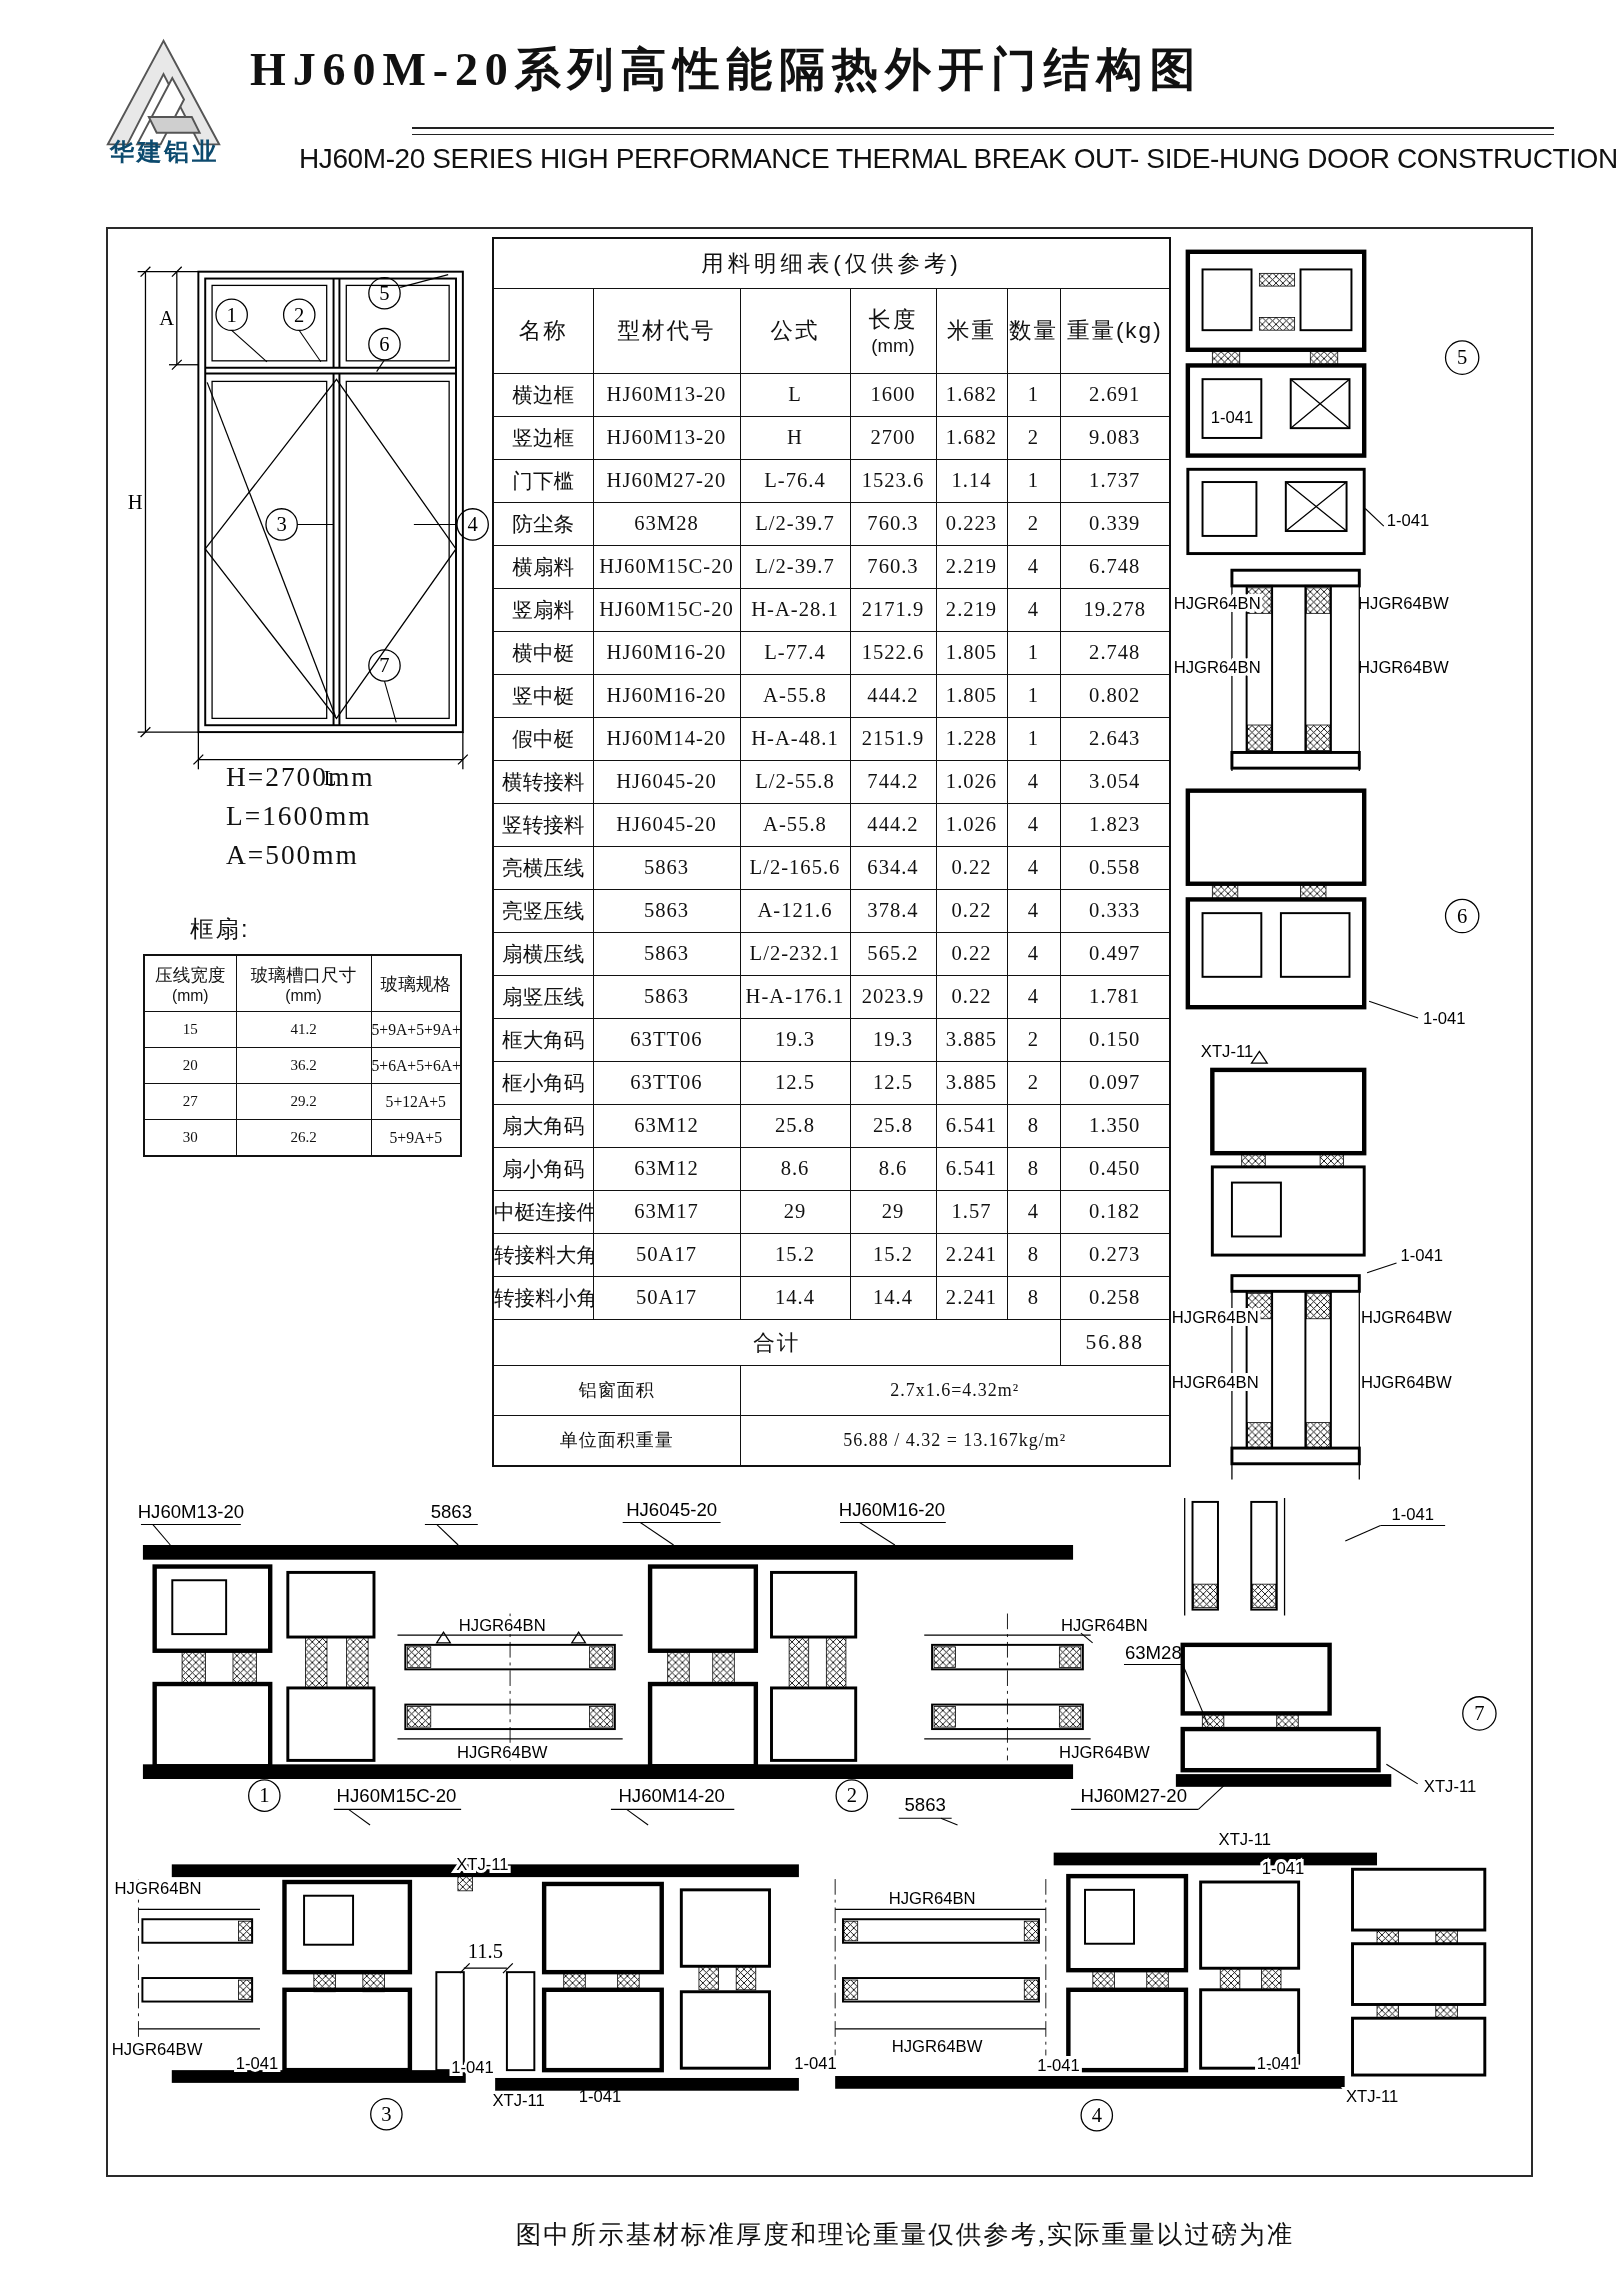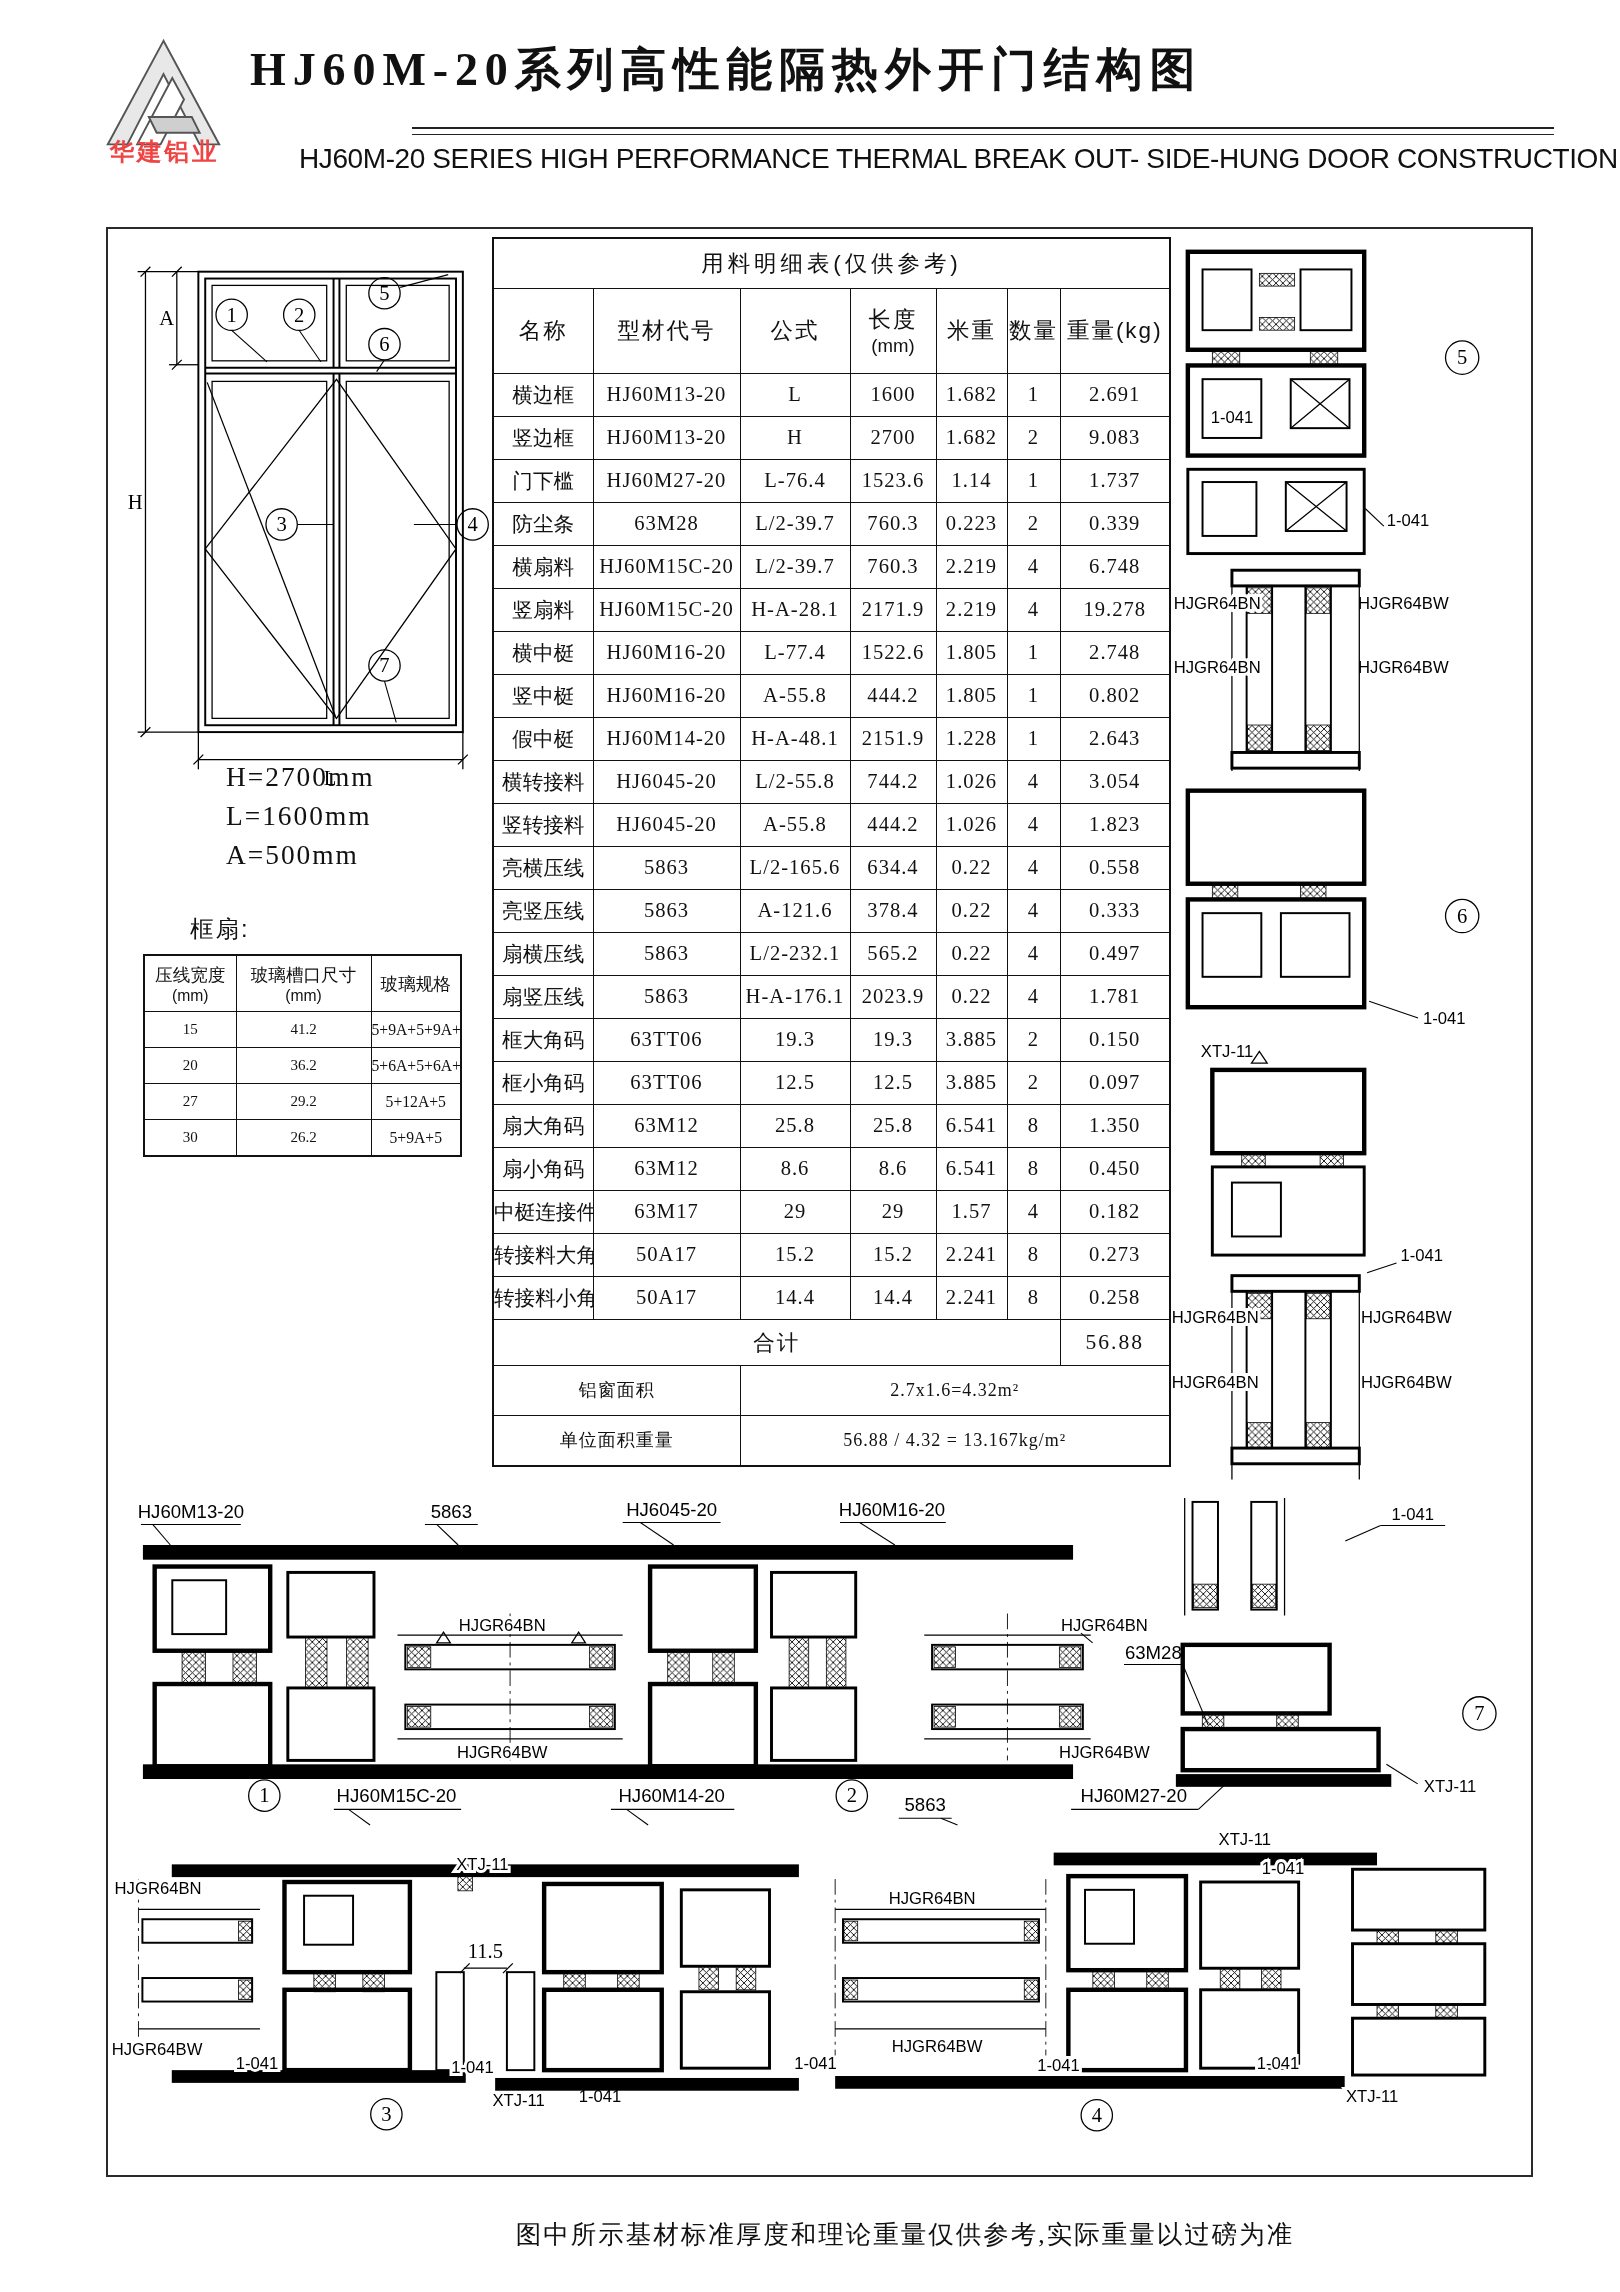--- a/index.html
+++ b/index.html
@@ -1,21 +1,21 @@
 <!DOCTYPE html>
 <html><head>
 <meta charset="utf-8">
 <style>
   html,body{margin:0;padding:0;background:#fff;}
   .page{position:relative;width:1620px;height:2293px;background:#fff;overflow:hidden;
         font-family:"Liberation Sans",sans-serif;color:#111;}
   
   .logo{position:absolute;left:90px;top:35px;width:147px;height:125px;}
   .logo-text{position:absolute;left:86px;top:135px;width:157px;text-align:center;
-             font-size:24.5px;font-weight:bold;color:#ef4444;letter-spacing:2.9px;
+             font-size:24.5px;font-weight:bold;color:#0c4a6e;letter-spacing:2.9px;
              font-family:"Liberation Serif",serif;}
   .title-cn{position:absolute;left:250px;top:39px;width:1274px;font-size:46px;font-weight:bold;
             font-family:"Liberation Serif",serif;letter-spacing:6.9px;white-space:nowrap;}
   .title-rule{position:absolute;left:412px;top:127px;width:1142px;height:4.9px;
               border-top:2px solid #222;border-bottom:1px solid #222;}
   .title-en{position:absolute;left:299px;top:143px;width:1313px;font-size:28px;
             font-family:"Liberation Sans",sans-serif;letter-spacing:-0.4px;white-space:nowrap;}
   
   .frame{position:absolute;left:106px;top:227px;width:1423px;height:1946px;
          border:2px solid #2a2a2a;}

